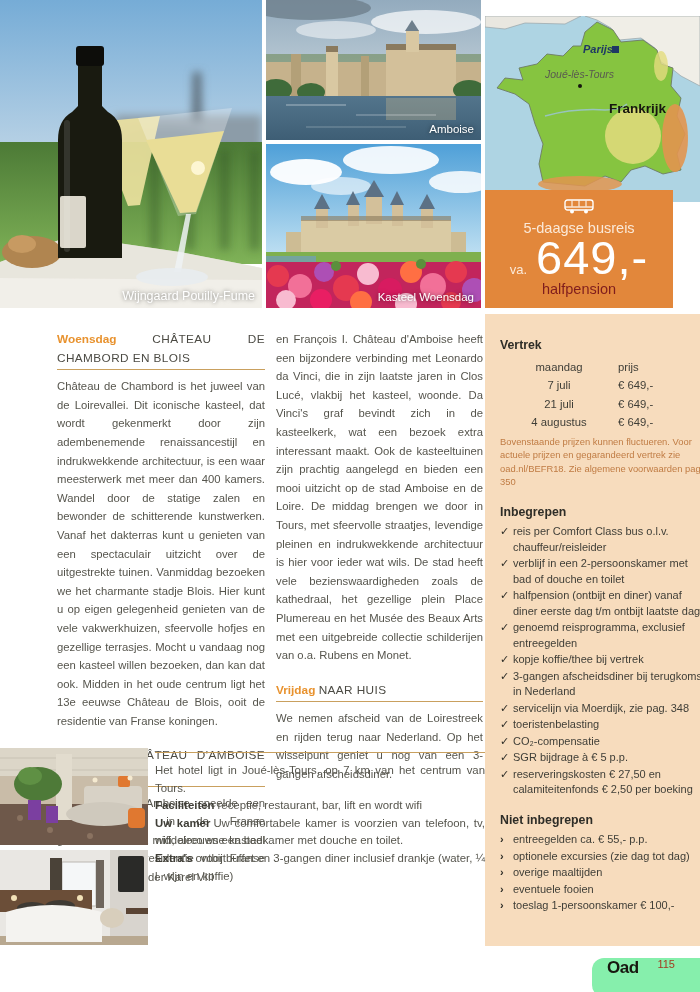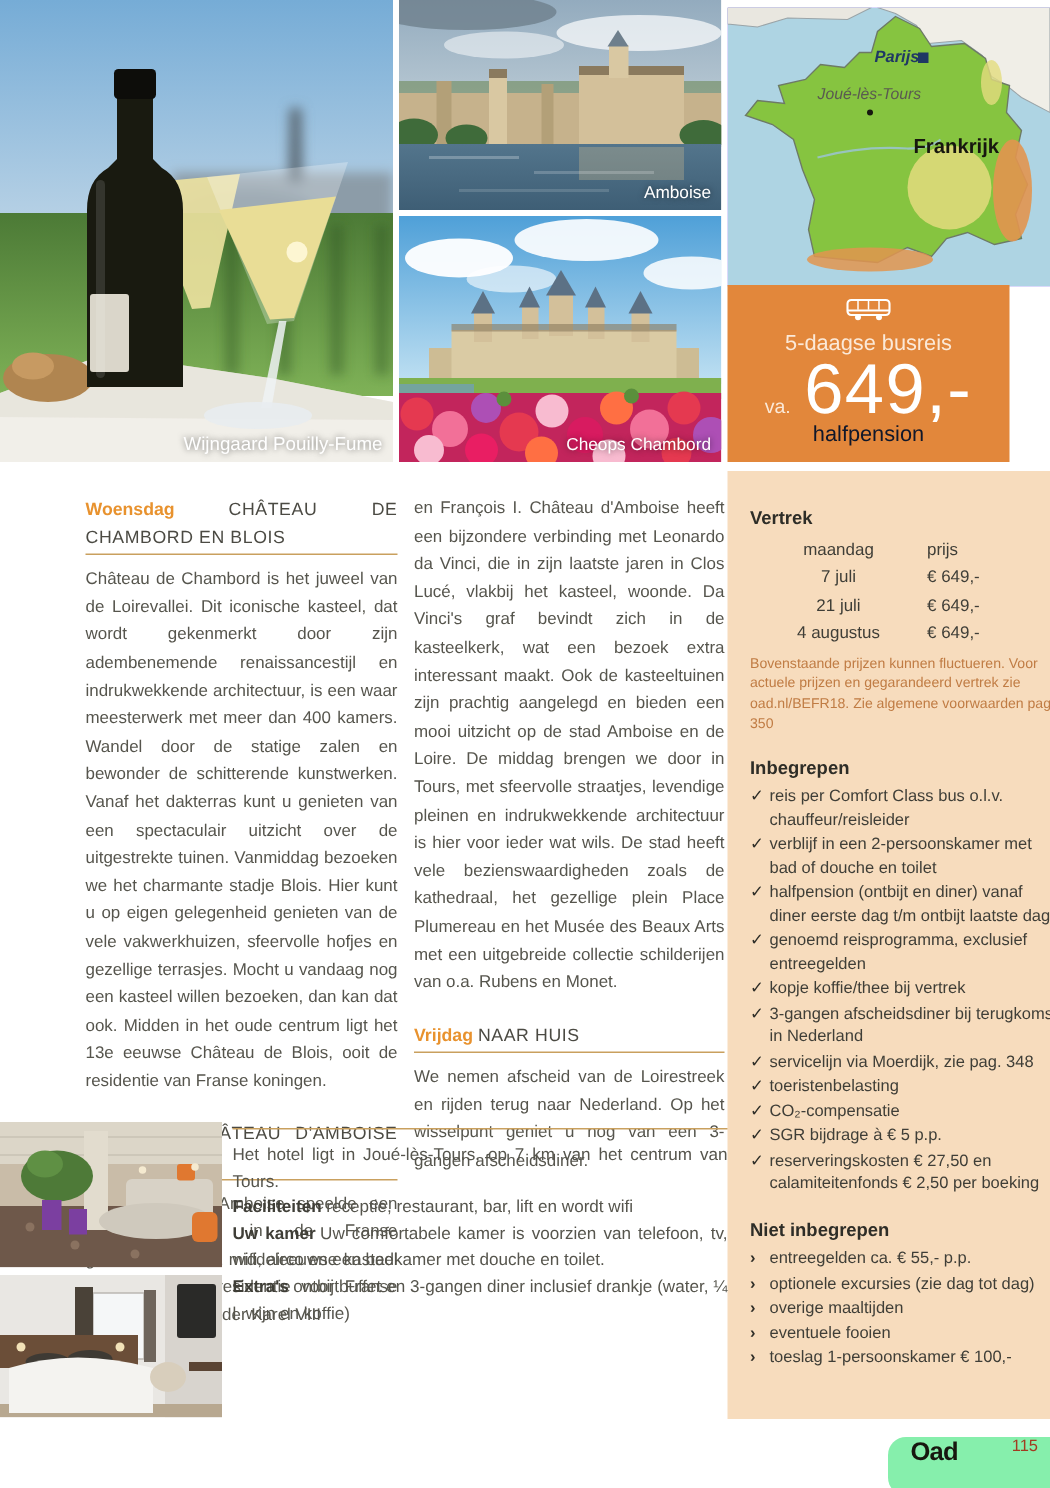--- a/index.html
+++ b/index.html
@@ -4,35 +4,35 @@
 <style>
   html,body{margin:0;padding:0;background:#ffffff;}
   .page{position:relative;width:700px;height:992px;background:#ffffff;overflow:hidden;
         font-family:"Liberation Sans",sans-serif;color:#56554d;}
   .photo{position:absolute;overflow:hidden;}
   .photo svg{display:block;}
   .caption{position:absolute;right:7px;bottom:5px;color:#ffffff;font-size:11.5px;
            text-shadow:0 0 4px rgba(0,0,0,.55);}
   .caption.big{font-size:12.5px;}
   
-  .map{position:absolute;left:485px;top:5px;width:215px;height:186px;background:#c4b5fd;overflow:hidden;}
+  .map{position:absolute;left:485px;top:16px;width:215px;height:186px;background:#c4b5fd;overflow:hidden;}
   .map-label{position:absolute;font-size:11px;}
   .lbl-paris{left:98px;top:27px;color:#1f3864;font-style:italic;font-weight:bold;}
   .marker-paris{position:absolute;left:127px;top:30px;width:7px;height:7px;background:#1f3864;}
   .lbl-joue{left:60px;top:52px;color:#5a5a50;font-style:italic;font-size:10.5px;}
   .marker-joue{position:absolute;left:93px;top:68px;width:4px;height:4px;background:#17170f;border-radius:50%;}
   .lbl-frank{left:108px;top:85px;color:#17170f;font-weight:bold;font-size:13.5px;font-style:normal;padding-left:16px;}
   
   .pricebox{position:absolute;left:485px;top:190px;width:188px;height:118px;background:#e2873b;
             color:#fff;text-align:center;}
   .pb-duration{font-size:14.5px;margin-top:2px;color:#fbe9d8;}
   .pb-priceline{display:flex;align-items:baseline;justify-content:center;gap:9px;margin-top:-2px;}
   .pb-va{font-size:13px;color:#fbe9d8;}
   .pb-price{font-size:47px;letter-spacing:1px;line-height:1;}
-  .pb-board{font-size:14.5px;color:#0f172a;margin-top:0px;}
+  .pb-board{font-size:14.5px;color:#7f1d1d;margin-top:0px;}
   .corner-notch{position:absolute;left:0;top:16px;width:4px;height:16px;background:#f6e900;}
   
   .col{position:absolute;text-align:justify;font-size:11.3px;line-height:18.6px;}
   .col-left{left:57px;top:330px;width:208px;}
   .col-mid{left:276px;top:330px;width:207px;}
   .dayhead{text-align:justify;border-bottom:1px solid #c9a05e;padding-bottom:2px;margin-bottom:7px;
            font-size:11.8px;line-height:18.6px;}
   .dayhead .day{color:#e8922e;font-weight:bold;}
   .dayhead .daytitle{color:#4b4a43;letter-spacing:.4px;}
   .para{margin:0 0 14px 0;}
@@ -51,21 +51,21 @@
   .sb-gap{height:14px;}
   
   .hotel-text{position:absolute;left:155px;top:752px;width:330px;border-top:1px solid #c9a05e;
               padding-top:9px;font-size:11.4px;line-height:17.6px;color:#56554d;text-align:justify;}
   .hotel-name{font-size:15px;color:#4a4a42;margin-bottom:4px;}
   .hb{font-weight:bold;color:#3f3e37;margin-right:3px;}
   
   .footer-pill{position:absolute;left:592px;top:958px;width:108px;height:39px;background:#86efac;
                border-radius:12px 0 0 12px;display:flex;align-items:flex-start;}
   .oad-logo{font-weight:bold;font-size:17px;color:#17170f;margin-left:15px;letter-spacing:-.5px;}
-  .page-num{margin-left:auto;margin-right:8px;color:#a23b20;font-size:11px;}
+  .page-num{margin-left:auto;margin-right:25px;color:#a23b20;font-size:11px;}
 </style>
 </head>
 <body>
 
 <div class="page">
 
   <div class="corner-notch"></div>
 
   <div class="photo" style="left:0;top:0;width:262px;height:308px;">
     <svg width="262" height="308" viewBox="0 0 262 308">
@@ -191,21 +191,21 @@
       <circle cx="190" cy="128" r="11" fill="#e53950"></circle>
       <circle cx="208" cy="146" r="12" fill="#ad4fb5"></circle>
       <circle cx="20" cy="156" r="10" fill="#f8bbd0"></circle>
       <circle cx="55" cy="156" r="11" fill="#e91e63"></circle>
       <circle cx="95" cy="158" r="11" fill="#ff6f43"></circle>
       <circle cx="140" cy="160" r="11" fill="#f8bbd0"></circle>
       <circle cx="185" cy="158" r="10" fill="#e53950"></circle>
       <circle cx="70" cy="122" r="5" fill="#5b8f3c"></circle>
       <circle cx="155" cy="120" r="5" fill="#5b8f3c"></circle>
     </svg>
-    <span class="caption">Cheops Chambord</span>
+    <span class="caption">Kasteel Woensdag</span>
   </div>
 
   <div class="map">
     <svg width="215" height="186" viewBox="0 0 215 186">
       <rect x="0" y="0" width="215" height="186" fill="#aed4e3"></rect>
       <path d="M0,0 L96,0 L80,8 L40,7 L20,13 L0,11 Z" fill="#e9e7e0" stroke="#9aa4a8" stroke-width="0.7"></path>
       <path d="M100,0 L215,0 L215,70 L196,60 L186,52 L176,46 L170,32 L156,22 L134,24 L126,12 L112,4 Z" fill="#f0eee7" stroke="#9aa4a8" stroke-width="0.7"></path>
       <path d="M112,6 L128,14 L136,26 L158,24 L172,34 L176,48 L188,52 L186,70 L196,82 L192,100 L200,118 L192,138 L196,154 L178,158 L160,150 L146,154 L136,166 L120,160 L100,170 L78,168 L58,166 L54,148 L58,128 L50,108 L44,88 L30,78 L12,72 L20,62 L38,64 L34,52 L52,48 L62,38 L78,40 L88,30 L96,30 L100,16 Z" fill="#86c440" stroke="#6d7a66" stroke-width="0.9"></path>
       <ellipse cx="148" cy="120" rx="28" ry="28" fill="#e3dc7e" opacity=".85"></ellipse>
       <ellipse cx="190" cy="122" rx="13" ry="34" fill="#e2954f" opacity=".9"></ellipse>

